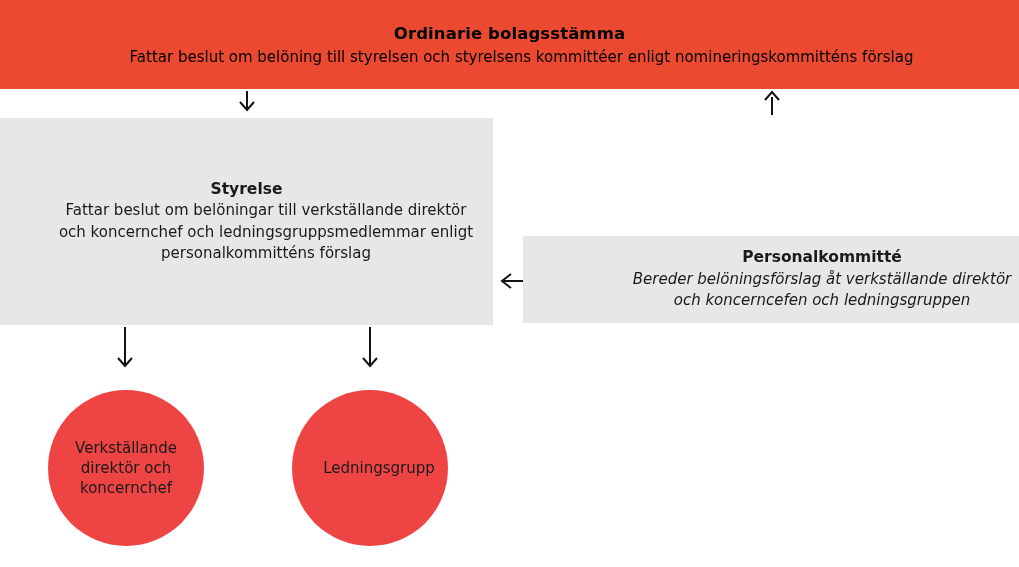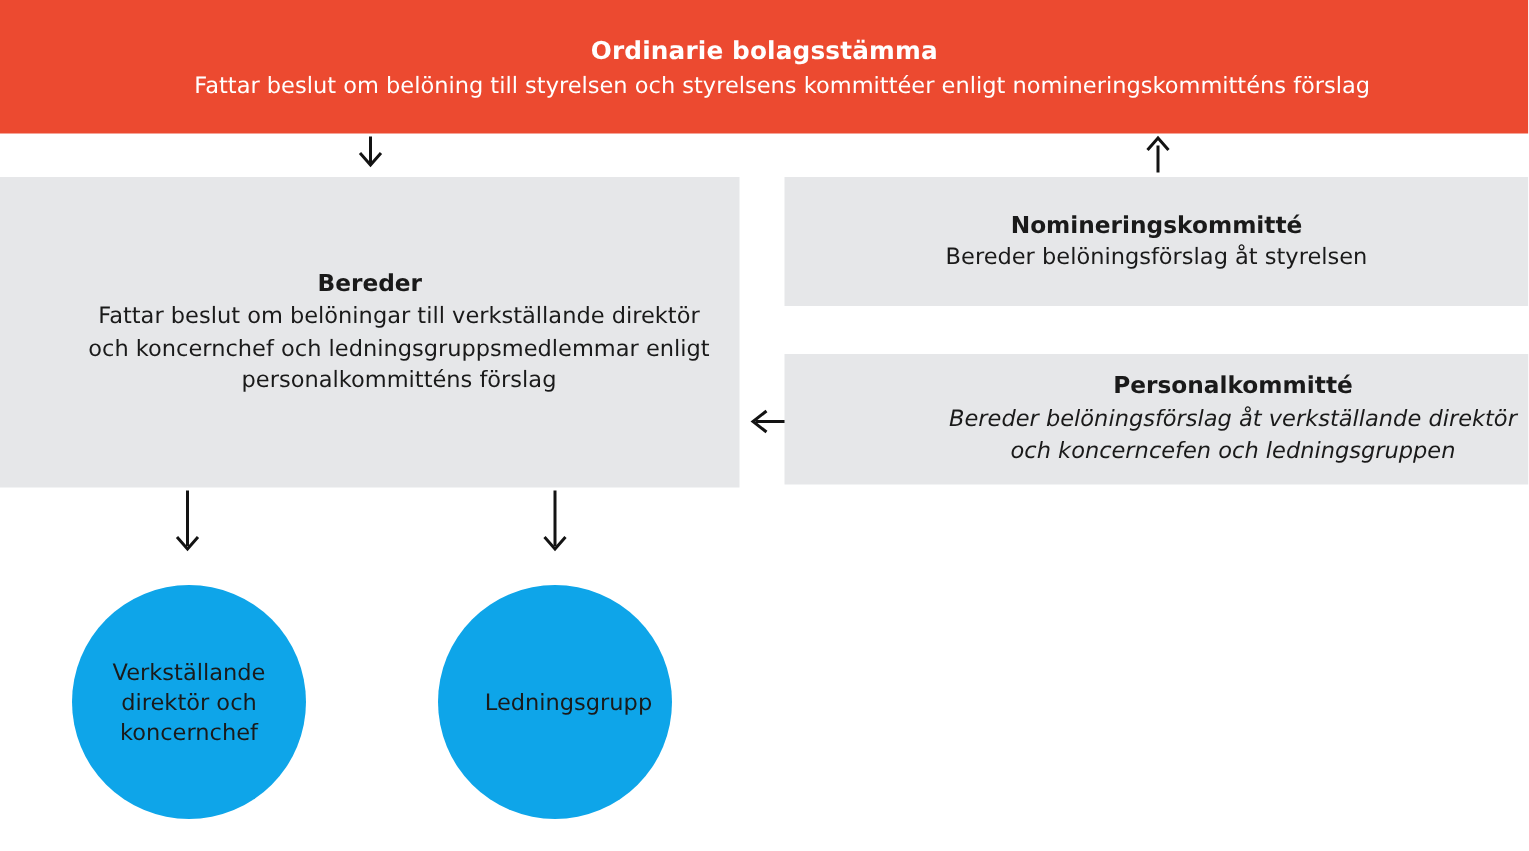--- a/index.html
+++ b/index.html
@@ -15,21 +15,21 @@
     background: #ffffff;
     overflow: hidden;
     color: #1a1a1a;
   }
   
   .banner {
     position: absolute;
     left: 0; top: 0;
     width: 1019px; height: 89px;
     background: #ec4a30;
-    color: #ffffff;
+    color: #000000;
     display: flex;
     flex-direction: column;
     align-items: center;
     justify-content: center;
     gap: 5px;
     text-align: center;
   }
   .banner-title {
     font-size: 16.5px;
     font-weight: bold;
@@ -69,21 +69,21 @@
   .box-personal {
     left: 523px; top: 236px;
     width: 598px; height: 87px;
   }
   .box-personal .box-body { max-width: 392px; font-style: italic; }
   
   .circle {
     position: absolute;
     width: 156px; height: 156px;
     border-radius: 50%;
-    background: #0ea5e9;
+    background: #ef4444;
     display: flex;
     align-items: center;
     justify-content: center;
     text-align: center;
     font-size: 15px;
     line-height: 20px;
   }
   .circle-vd { left: 48px; top: 390px; }
   .circle-vd .circle-label { max-width: 112px; }
   .circle-ledning { left: 292px; top: 390px; }
@@ -129,28 +129,24 @@
       <path d="M125,327 L125,364"></path>
       <path d="M118,358 L125,366 L132,358"></path>
     </g>
     <g>
       <path d="M370,327 L370,364"></path>
       <path d="M363,358 L370,366 L377,358"></path>
     </g>
   </svg>
 
   <div class="gbox box-styrelse">
-    <div class="box-title">Bereder</div>
+    <div class="box-title">Styrelse</div>
     <div class="box-body">Fattar beslut om belöningar till verkställande direktör och koncernchef och ledningsgruppsmedlemmar enligt personalkommitténs förslag</div>
   </div>
 
-  <div class="gbox box-nominering">
-    <div class="box-title">Nomineringskommitté</div>
-    <div class="box-body">Bereder belöningsförslag åt styrelsen</div>
-  </div>
 
   <div class="gbox box-personal">
     <div class="box-title">Personalkommitté</div>
     <div class="box-body">Bereder belöningsförslag åt verkställande direktör och koncerncefen och ledningsgruppen</div>
   </div>
 
   <div class="circle circle-vd">
     <span class="circle-label">Verkställande direktör och koncernchef</span>
   </div>
 

